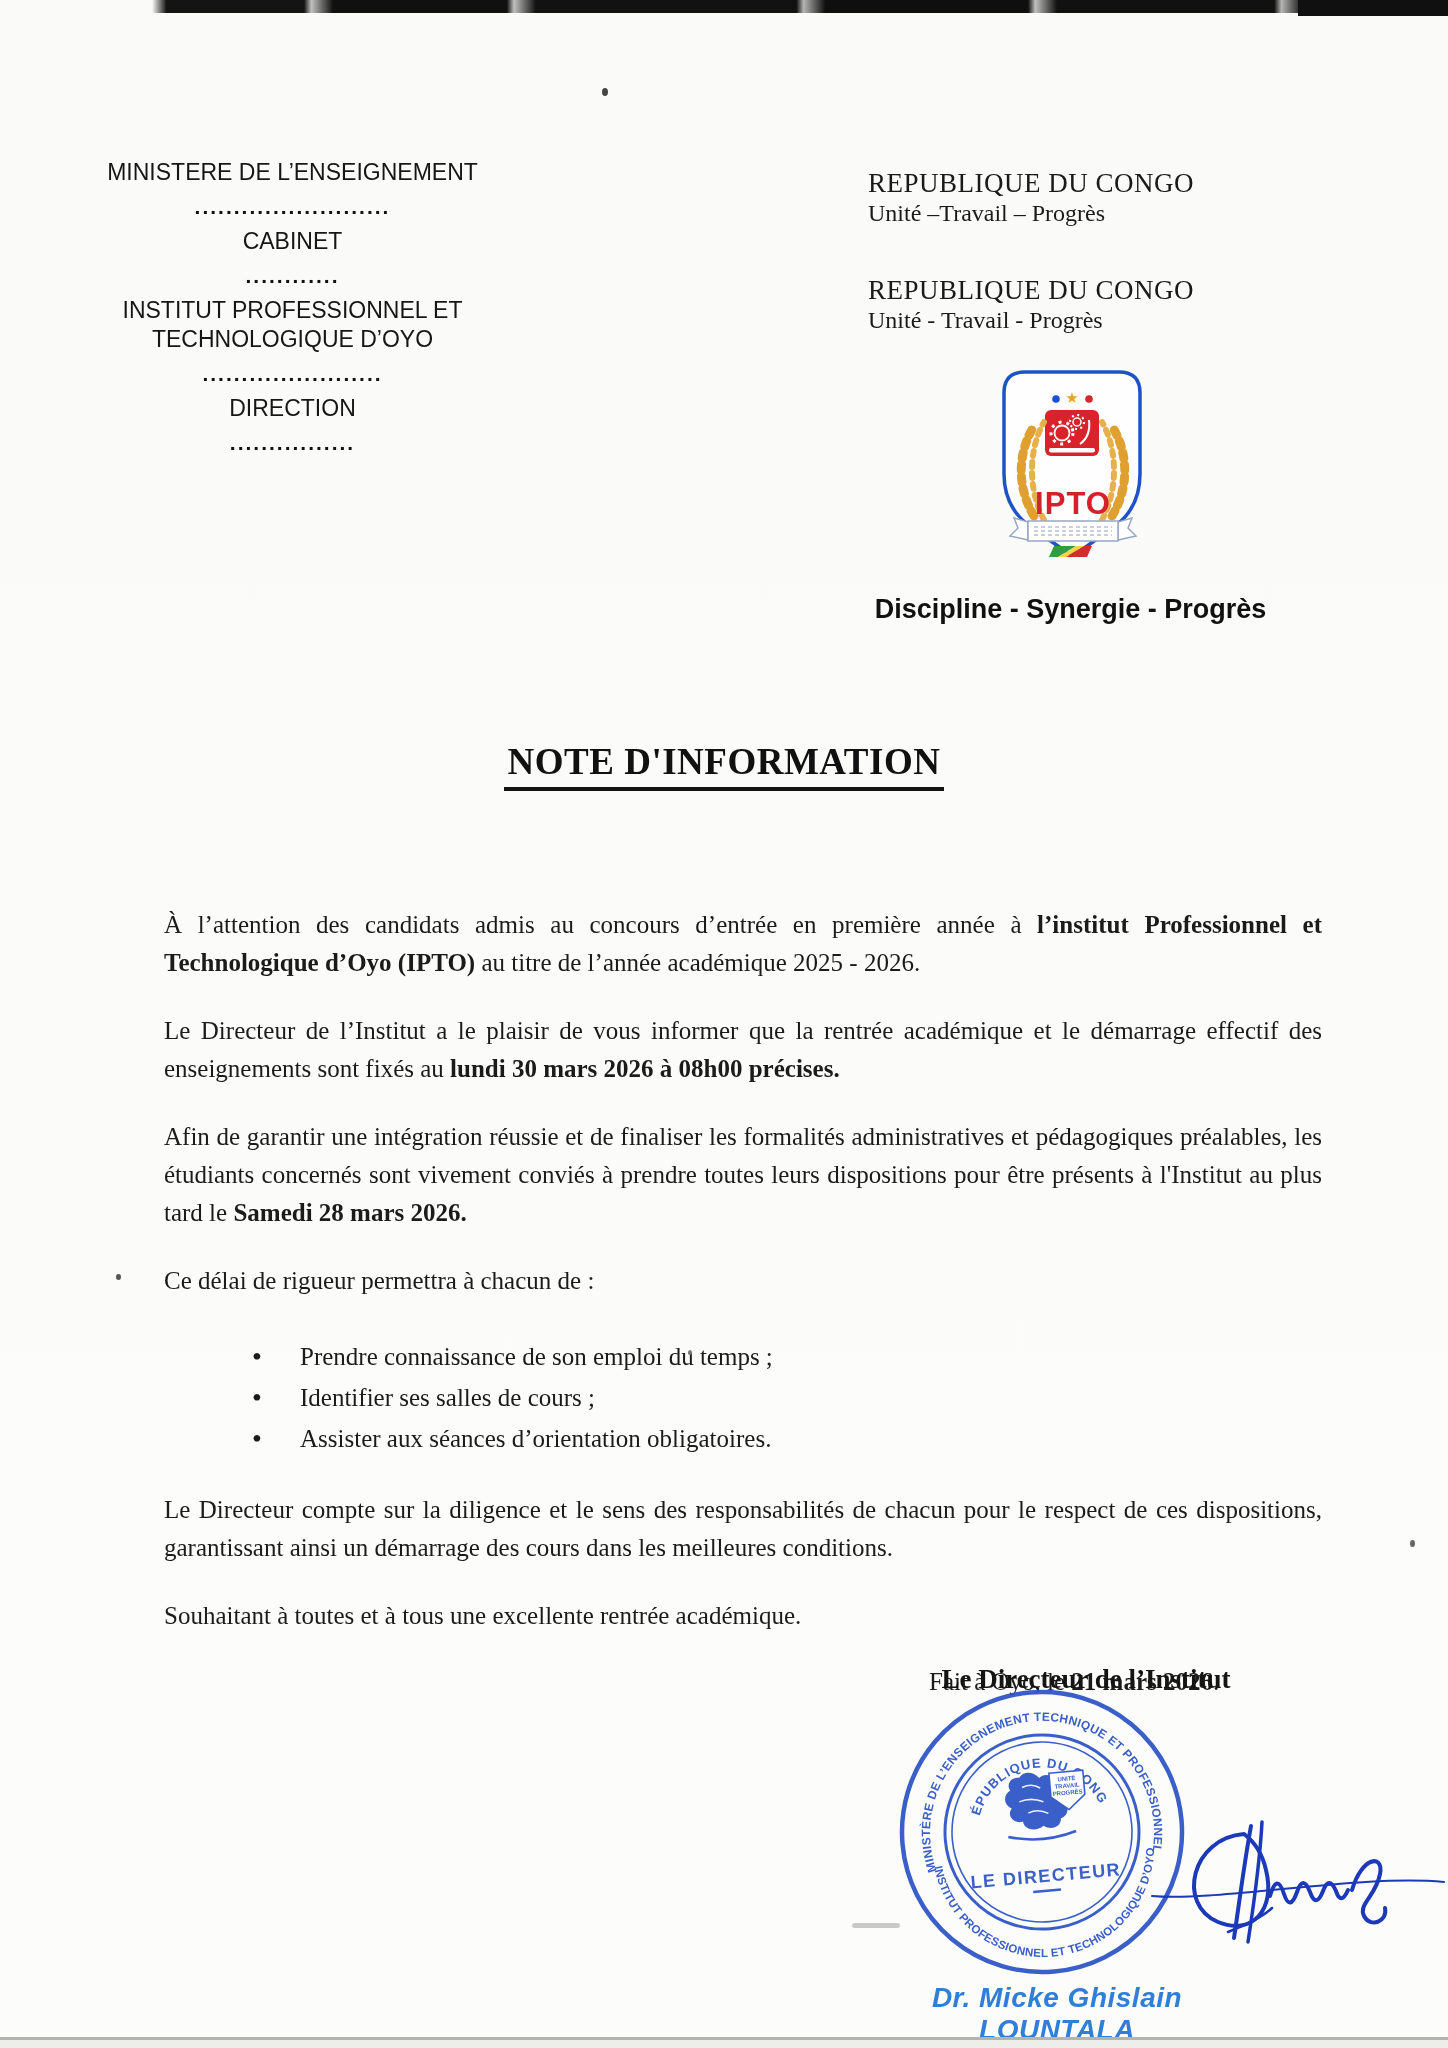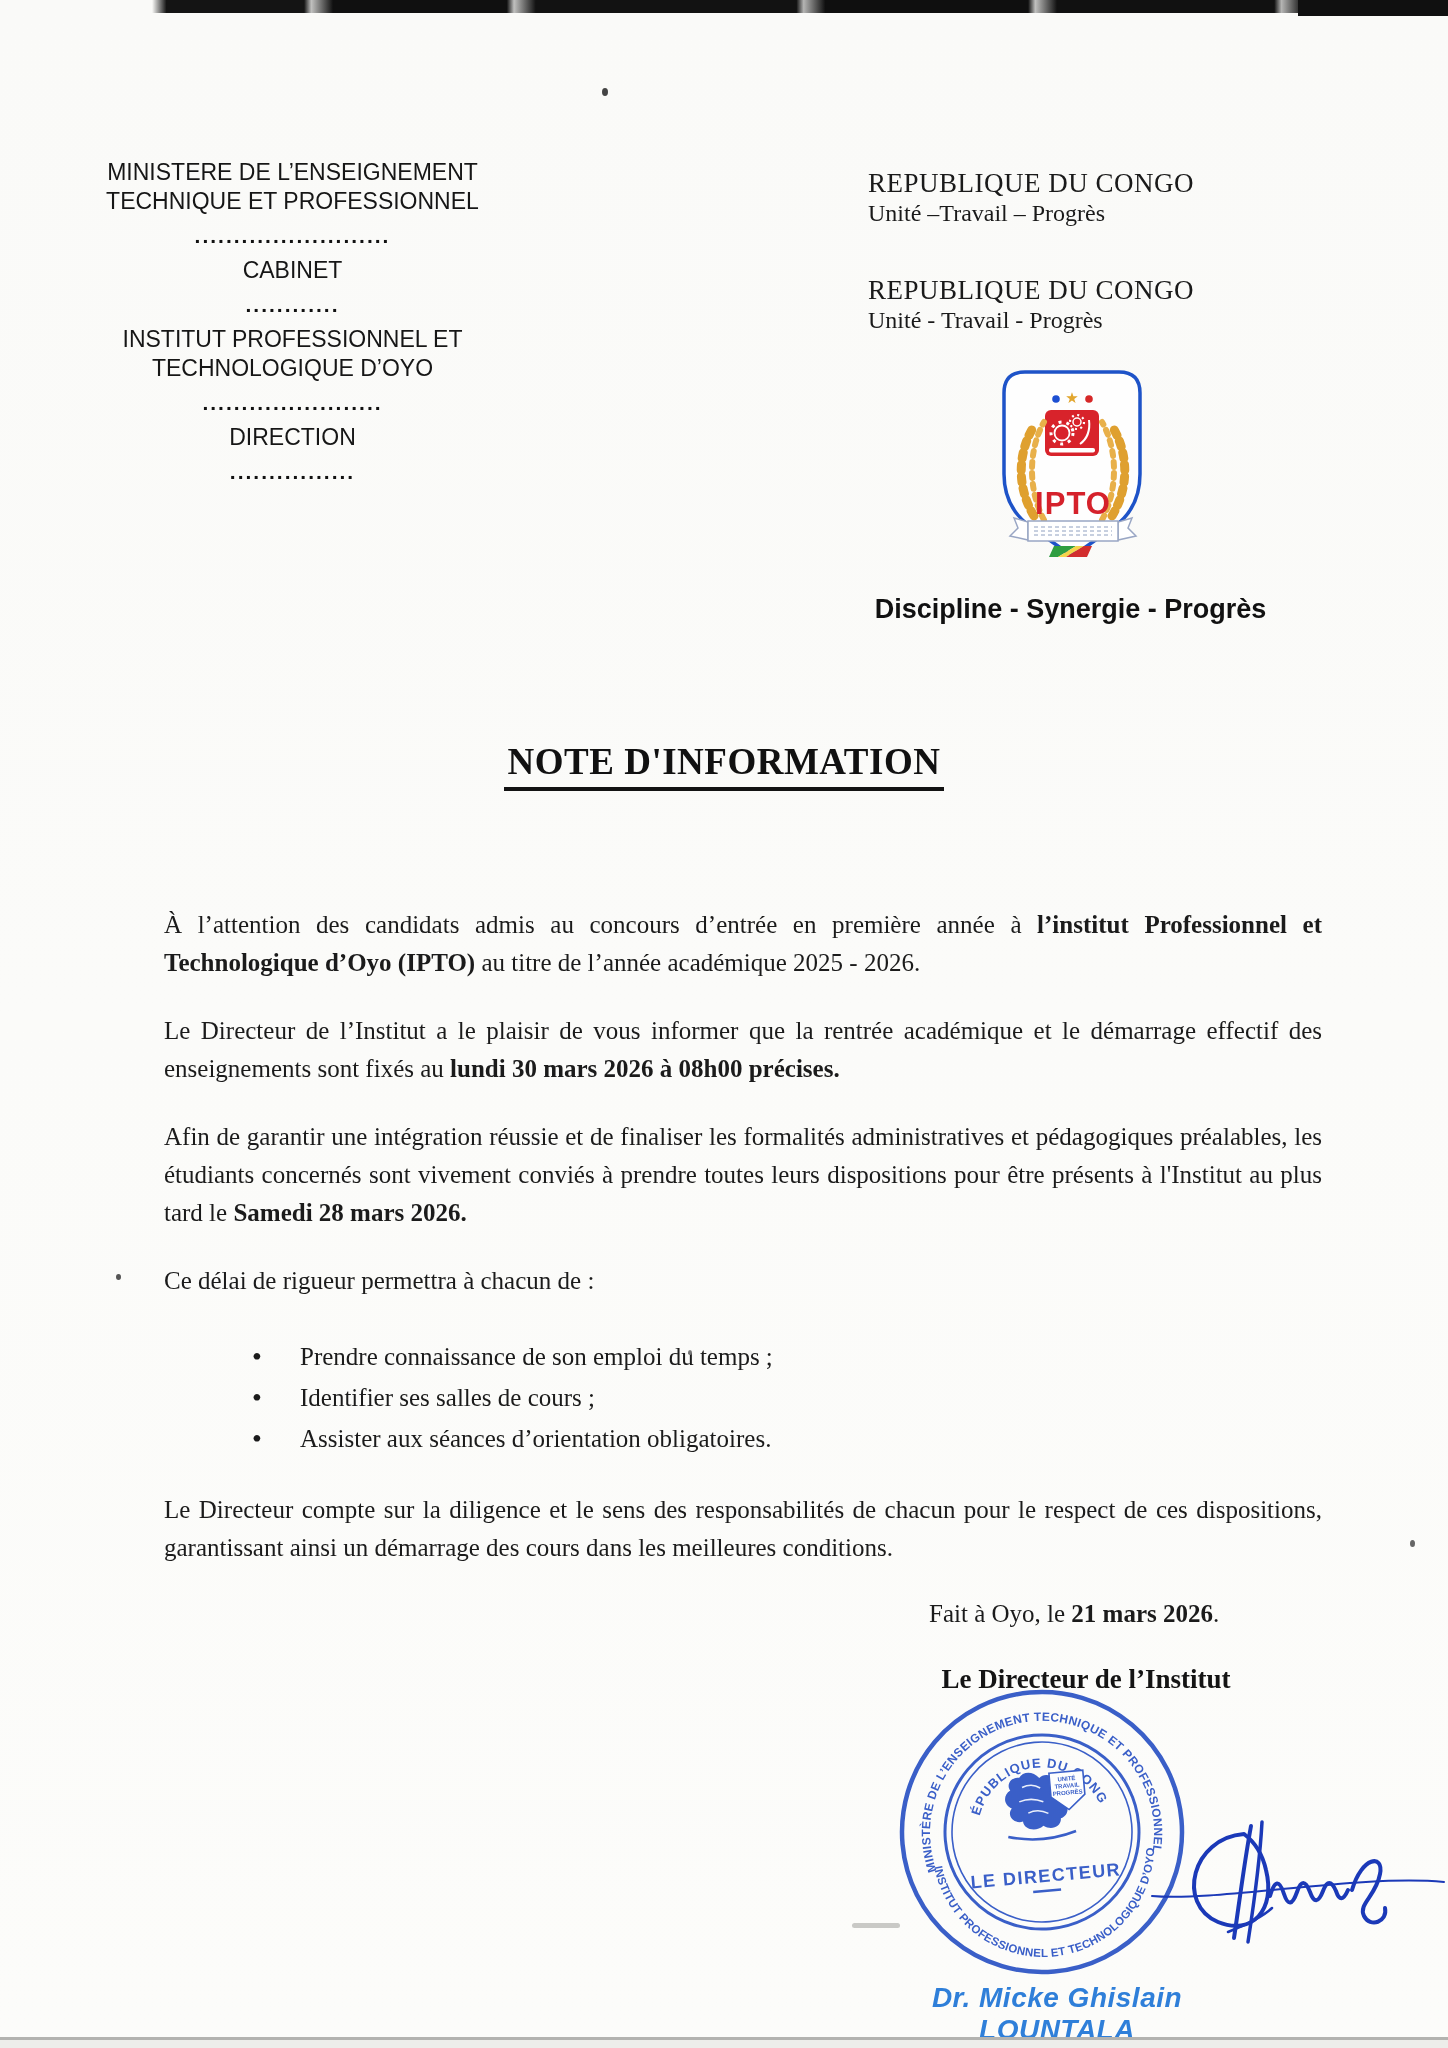--- a/index.html
+++ b/index.html
@@ -66,21 +66,20 @@
 </head>
 <body>
 
 <div class="page">
 
   <div class="scan-top"></div>
   <div class="scan-top-right"></div>
 
   <div class="hdr-left">
     <div class="ln">MINISTERE DE L’ENSEIGNEMENT</div>
-    <div class="ln">TECHNIQUE ET PROFESSIONNEL</div>
     <div class="dots">.........................</div>
     <div class="ln">CABINET</div>
     <div class="dots">............</div>
     <div class="ln">INSTITUT PROFESSIONNEL ET</div>
     <div class="ln">TECHNOLOGIQUE D’OYO</div>
     <div class="dots">.......................</div>
     <div class="ln">DIRECTION</div>
     <div class="dots">................</div>
   </div>
 
@@ -131,20 +130,21 @@
     <p><span>À l’attention des candidats admis au concours d’entrée en première année à </span><b>l’institut Professionnel et Technologique d’Oyo (IPTO)</b><span> au titre de l’année académique 2025 - 2026.</span></p>
     <p class="more-gap"><span>Le Directeur de l’Institut a le plaisir de vous informer que la rentrée académique et le démarrage effectif des enseignements sont fixés au </span><b>lundi 30 mars 2026 à 08h00 précises.</b></p>
     <p class="more-gap"><span>Afin de garantir une intégration réussie et de finaliser les formalités administratives et pédagogiques préalables, les étudiants concernés sont vivement conviés à prendre toutes leurs dispositions pour être présents à l'Institut au plus tard le </span><b>Samedi 28 mars 2026.</b></p>
     <p class="more-gap">Ce délai de rigueur permettra à chacun de :</p>
     <ul class="blist">
       <li><span class="bdot">•</span><span>Prendre connaissance de son emploi du temps ;</span></li>
       <li><span class="bdot">•</span><span>Identifier ses salles de cours ;</span></li>
       <li><span class="bdot">•</span><span>Assister aux séances d’orientation obligatoires.</span></li>
     </ul>
     <p>Le Directeur compte sur la diligence et le sens des responsabilités de chacun pour le respect de ces dispositions, garantissant ainsi un démarrage des cours dans les meilleures conditions.</p>
+    <p class="more-gap">Souhaitant à toutes et à tous une excellente rentrée académique.</p>
     <p class="dateline"><span>Fait à Oyo, le </span><b>21 mars 2026</b><span>.</span></p>
   </div>
 
   <div class="role-line">Le Directeur de l’Institut</div>
 
   <div class="stamp">
     <svg width="292" height="292" viewBox="0 0 292 292">
       <defs>
         <path id="arcTop" d="M 40,183 A 112,112 0 1 1 252,183"></path>
         <path id="arcBottom" d="M 35,160 A 111,111 0 0 0 257,160"></path>

